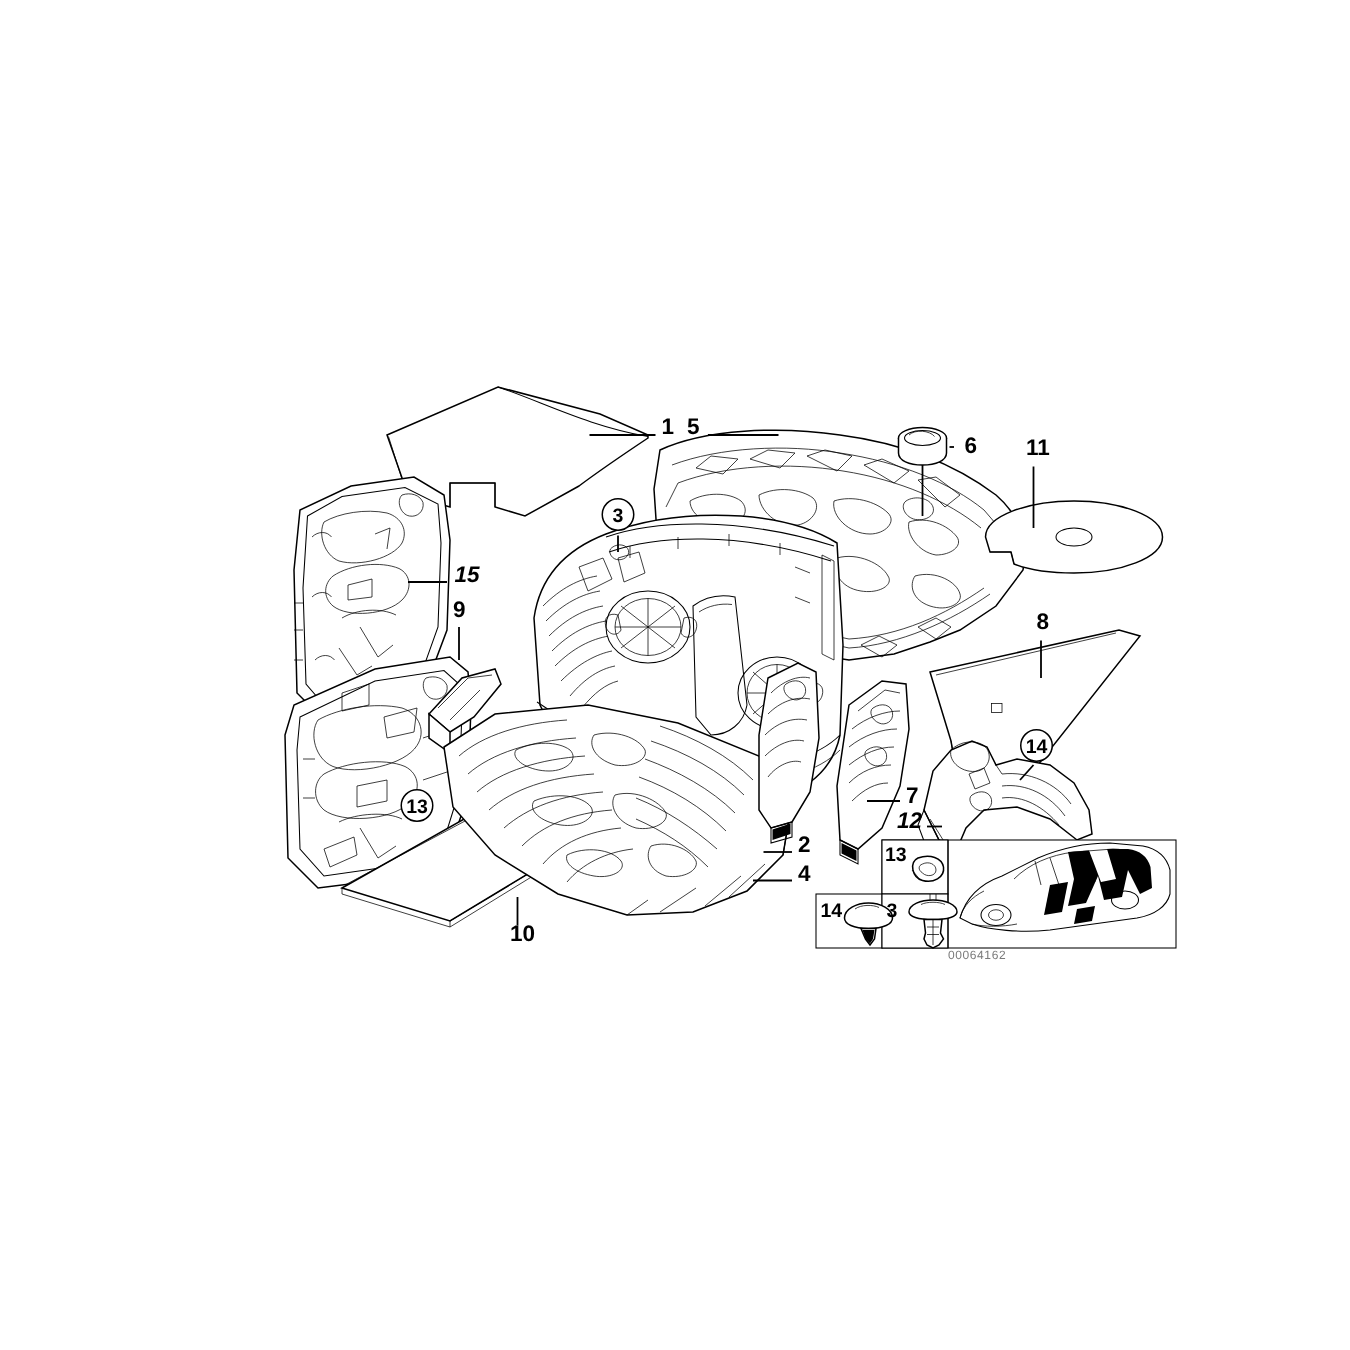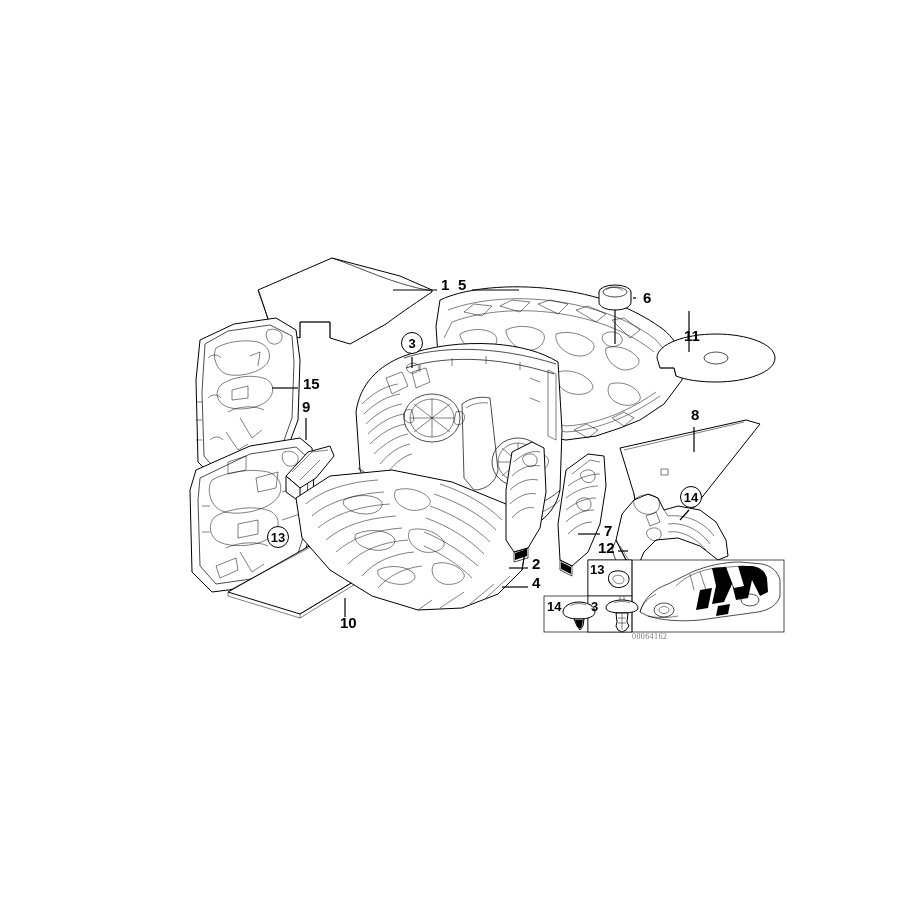--- a/index.html
+++ b/index.html
@@ -53,21 +53,21 @@
   }
   .box-num {
     position: absolute;
     font-family: "Liberation Sans", sans-serif;
     font-weight: bold;
     font-size: 13px;
     color: #000000;
   }
   .diagram-id {
     position: absolute;
-    font-family: Liberation Serif, serif;
+    font-family: Liberation Sans, sans-serif;
     font-size: 8px;
     color: #7a7a7a;
     letter-spacing: 0.4px;
     white-space: nowrap;
   }
   svg { display: block; }
   .ln-thin { fill: none; stroke: #000000; stroke-width: 0.7; }
   .ln-hair { fill: none; stroke: #000000; stroke-width: 0.5; }
   .fill-w { fill: #ffffff; stroke: #000000; stroke-width: 1; }
   .fill-w-thin { fill: #ffffff; stroke: #000000; stroke-width: 0.7; }
@@ -431,26 +431,26 @@
     <path class="leader" d="M412,357 L412,368" stroke-width="0.9"></path>
 
     <path class="leader" d="M689,510 L680,520" stroke-width="0.9"></path>
 
   </svg>
 
   <div id="callout-layer">
       <div class="callout-num" style="left: 441px; top: 277px;">1</div>
       <div class="callout-num" style="left: 458px; top: 277px;">5</div>
       <div class="callout-num" style="left: 643px; top: 290px;">6</div>
-      <div class="callout-num" style="left: 684px; top: 291px; margin-top: 37px;">11</div>
+      <div class="callout-num" style="left: 684px; top: 291px;">11</div>
       <div class="callout-num" style="left: 691px; top: 407px;">8</div>
-      <div class="callout-num" style="left: 303px; top: 376px;">15</div>
+      <div class="callout-num" style="left: 303px; top: 376px; font-style: italic;">15</div>
       <div class="callout-num" style="left: 302px; top: 399px;">9</div>
       <div class="callout-num" style="left: 604px; top: 523px;">7</div>
-      <div class="callout-num" style="left: 598px; top: 540px;">12</div>
+      <div class="callout-num" style="left: 598px; top: 540px; font-style: italic;">12</div>
       <div class="callout-num" style="left: 532px; top: 556px;">2</div>
       <div class="callout-num" style="left: 532px; top: 575px;">4</div>
       <div class="callout-num" style="left: 340px; top: 615px; text-align: center;">10</div>
       <div class="circle-callout" style="left: 401px; top: 332px;">3</div>
       <div class="circle-callout" style="left: 267px; top: 526px;">13</div>
       <div class="circle-callout" style="left: 680px; top: 486px;">14</div>
     </div>
 
   <div class="box-num" style="left:590px; top:562px;">13</div>
   <div class="box-num" style="left:547px; top:599px;">14</div>

